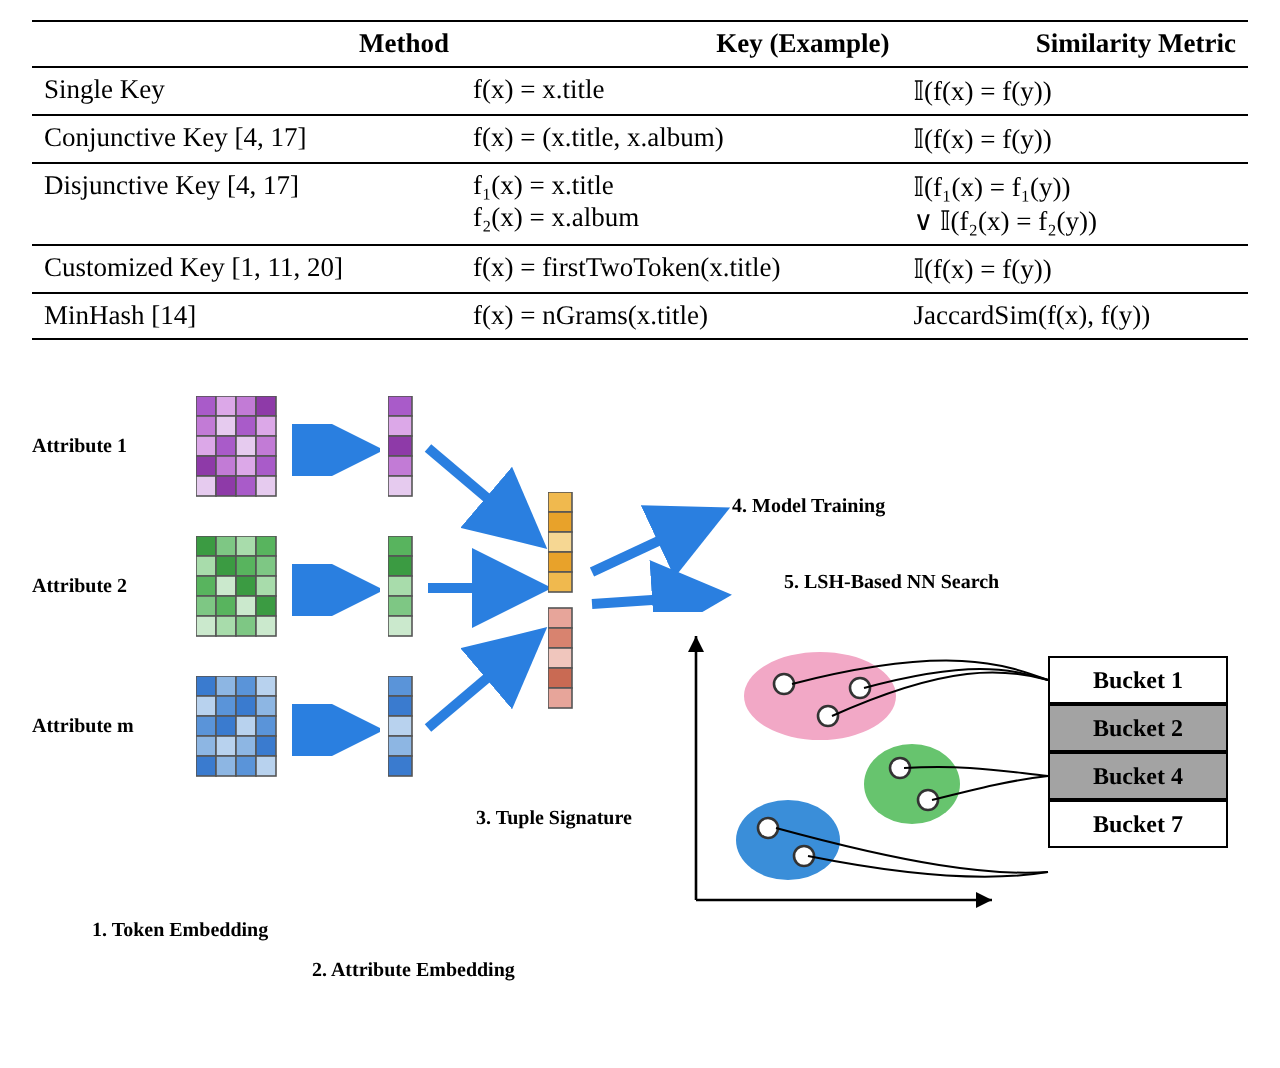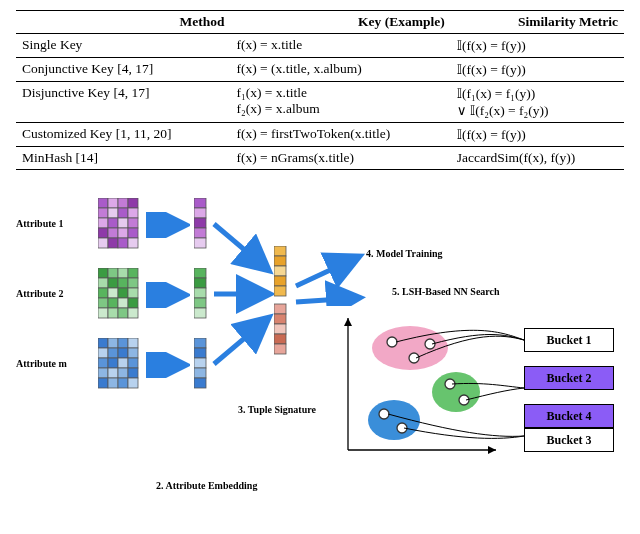--- a/index.html
+++ b/index.html
@@ -36,21 +36,21 @@
     position: relative;
     width: 608px;
     height: 310px;
     margin-top: 10px;
   }
   .abs { position: absolute; }
   .label { font-weight: bold; font-size: 10px; }
   .step { font-weight: bold; font-size: 10px; }
   
   .bucket { border:1.2px solid #000; width:90px; height:24px; display:flex; align-items:center; justify-content:center; font-weight:bold; font-size:12px; box-sizing:border-box; }
-  .shade { background:#8b5cf6;margin-top:14px; }
+  .shade { background:#a3a3a3; }
 </style>
 </head>
 <body>
 
 <table>
   <thead>
     <tr>
       <th>Method</th>
       <th>Key (Example)</th>
       <th>Similarity Metric</th>
@@ -247,20 +247,21 @@
           <rect x="0" y="98" width="12" height="10" fill="#e7a59a"></rect>
     </g>
       </svg>
   </div>
 
   <svg class="abs" style="left:276px; top:70px;" width="80" height="56">
     <line x1="4" y1="36" x2="64" y2="8" stroke="#2a7fe0" stroke-width="5" marker-end="url(#ah2)"></line>
     <line x1="4" y1="52" x2="64" y2="48" stroke="#2a7fe0" stroke-width="5" marker-end="url(#ah2)"></line>
   </svg>
 
+  <div class="abs step" style="left:30px; top:280px;">1. Token Embedding</div>
   <div class="abs step" style="left:140px; top:252px;margin-top:48px;">2. Attribute Embedding</div>
   <div class="abs step" style="left:222px; top:224px;">3. Tuple Signature</div>
   <div class="abs step" style="left:350px; top:68px;">4. Model Training</div>
   <div class="abs step" style="left:376px; top:106px;">5. LSH-Based NN Search</div>
 
   <div class="abs" style="left:318px; top:132px;">
     <svg width="170" height="150">
 
       <line x1="14" y1="6" x2="14" y2="138" stroke="#000" stroke-width="1.3"></line>
       <line x1="14" y1="138" x2="162" y2="138" stroke="#000" stroke-width="1.3"></line>
@@ -280,21 +281,21 @@
         <circle cx="50" cy="102" r="5"></circle>
           <circle cx="68" cy="116" r="5"></circle>
       </g>
     </svg>
   </div>
 
   <div class="abs" style="left:508px; top:148px;border-radius:18px;">
     <div class="bucket">Bucket 1</div>
     <div class="bucket shade">Bucket 2</div>
     <div class="bucket shade">Bucket 4</div>
-    <div class="bucket">Bucket 3</div>
+    <div class="bucket">Bucket 7</div>
   </div>
 
   <svg class="abs" style="left:318px; top:132px;" width="210" height="160" pointer-events="none">
     <g stroke="#000" stroke-width="1" fill="none">
       <path d="M62,30 C140,10 168,20 190,28"></path>
       <path d="M82,46 C140,20 168,22 190,28"></path>
       <path d="M98,32 C150,18 170,22 190,28"></path>
       <path d="M118,72 C150,70 170,74 190,76"></path>
       <path d="M132,88 C156,82 172,78 190,76"></path>
       <path d="M54,102 C120,120 160,126 190,124"></path>

